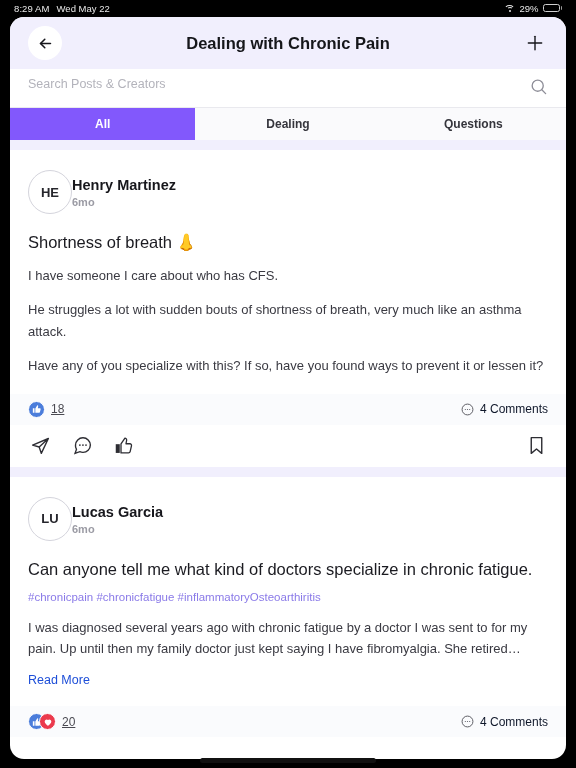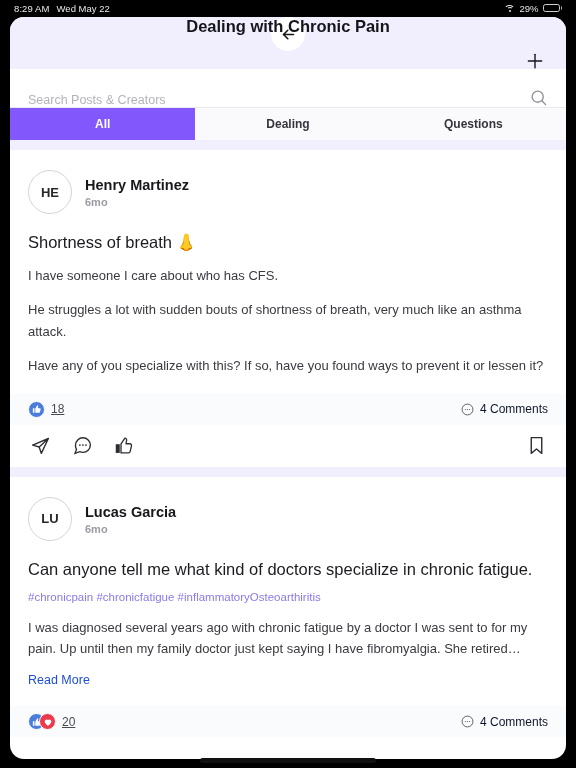--- a/index.html
+++ b/index.html
@@ -45,21 +45,20 @@
     border-radius: 14px;
     overflow: hidden;
   }
   
   .header {
     height: 52px;
     background: #f1effd;
     display: flex; align-items: center;
     position: relative;
     padding: 0 18px;
-    flex-direction: column;
   }
   .back-btn {
     width: 34px; height: 34px; border-radius: 50%;
     background: #fff;
     display: flex; align-items: center; justify-content: center;
     cursor: pointer; flex: 0 0 auto;
   }
   .back-btn svg { width: 17px; height: 17px; }
   .header-title {
     position: absolute; left: 0; right: 0;
@@ -72,22 +71,22 @@
     width: 26px; height: 26px;
     display: flex; align-items: center; justify-content: center;
     position: relative; z-index: 2;
   }
   .plus-btn svg { width: 20px; height: 20px; }
 
   
   .searchbar {
     height: 39px;
     background: #fff;
-    display: flex; align-items: flex-end;
-    padding: 0 18px;
+    display: flex; align-items: flex-start;
+    padding: 8px 18px;
     border-bottom: 1px solid #e9e9ee;
   }
   .searchbar input {
     flex: 1; border: none; outline: none;
     font-size: 12.5px; color: #2a2a2f;
     font-family: "Liberation Sans", sans-serif;
     background: transparent;
   }
   .searchbar input::placeholder { color: #b3b3bb; }
   .search-icon { width: 19px; height: 19px; cursor: pointer; flex: 0 0 auto; }
@@ -98,21 +97,21 @@
     flex: 1; display: flex; align-items: center; justify-content: center;
     font-size: 12px; color: #35353c; cursor: pointer;
     font-weight: bold;
   }
   .tab.active { background: #8258fc; color: #fff; }
   .band { height: 10px; background: #f1effd; }
 
   
   .feed { background: #fff; }
   .post { background: #fff; padding: 0 18px; }
-  .post-head { display: flex; align-items: center; gap: 13px; padding-top: 20px; }
+  .post-head { display: flex; align-items: center; padding-top: 20px; }
   .avatar {
     width: 44px; height: 44px; border-radius: 50%;
     border: 1px solid #d4d4dc;
     display: flex; align-items: center; justify-content: center;
     font-size: 13px; font-weight: bold; color: #26262c;
     flex: 0 0 auto;
   }
   .author { font-size: 14.5px; font-weight: bold; color: #17171c; line-height: 1.25; }
   .timeago { font-size: 11px; color: #9b9ba4; margin-top: 2px; font-weight: bold; }
 

